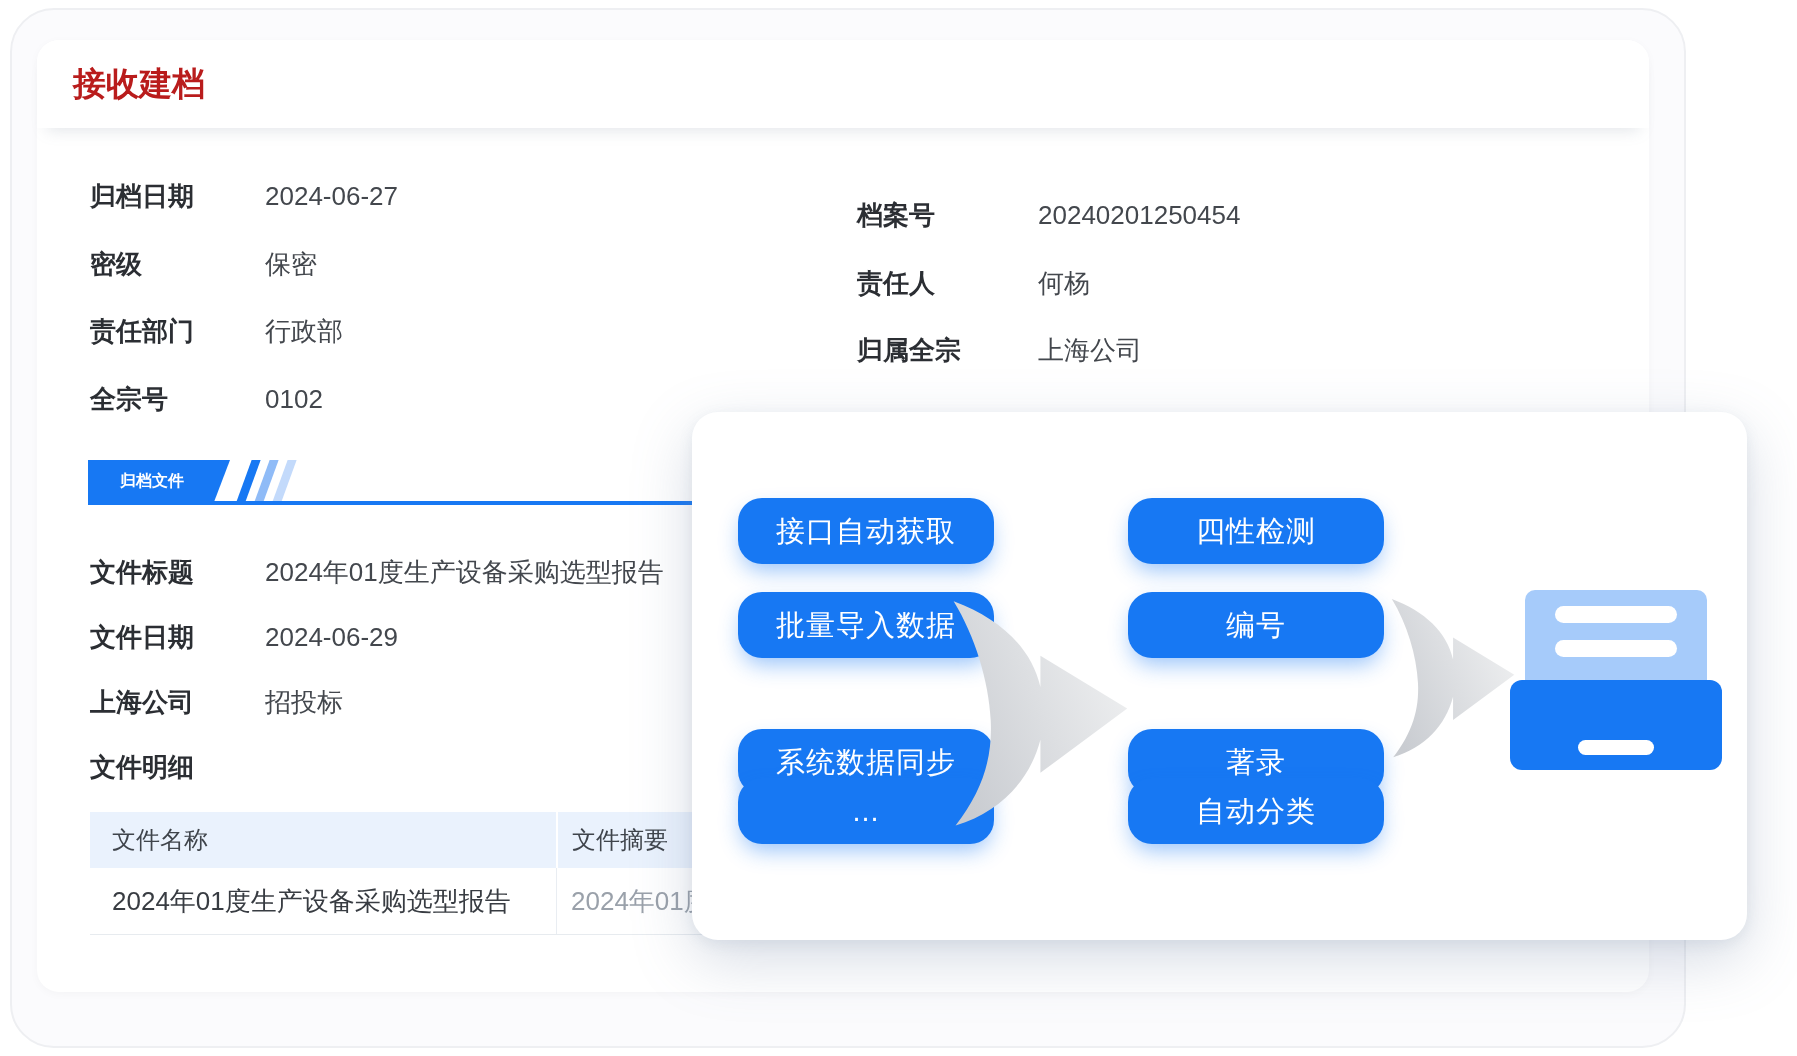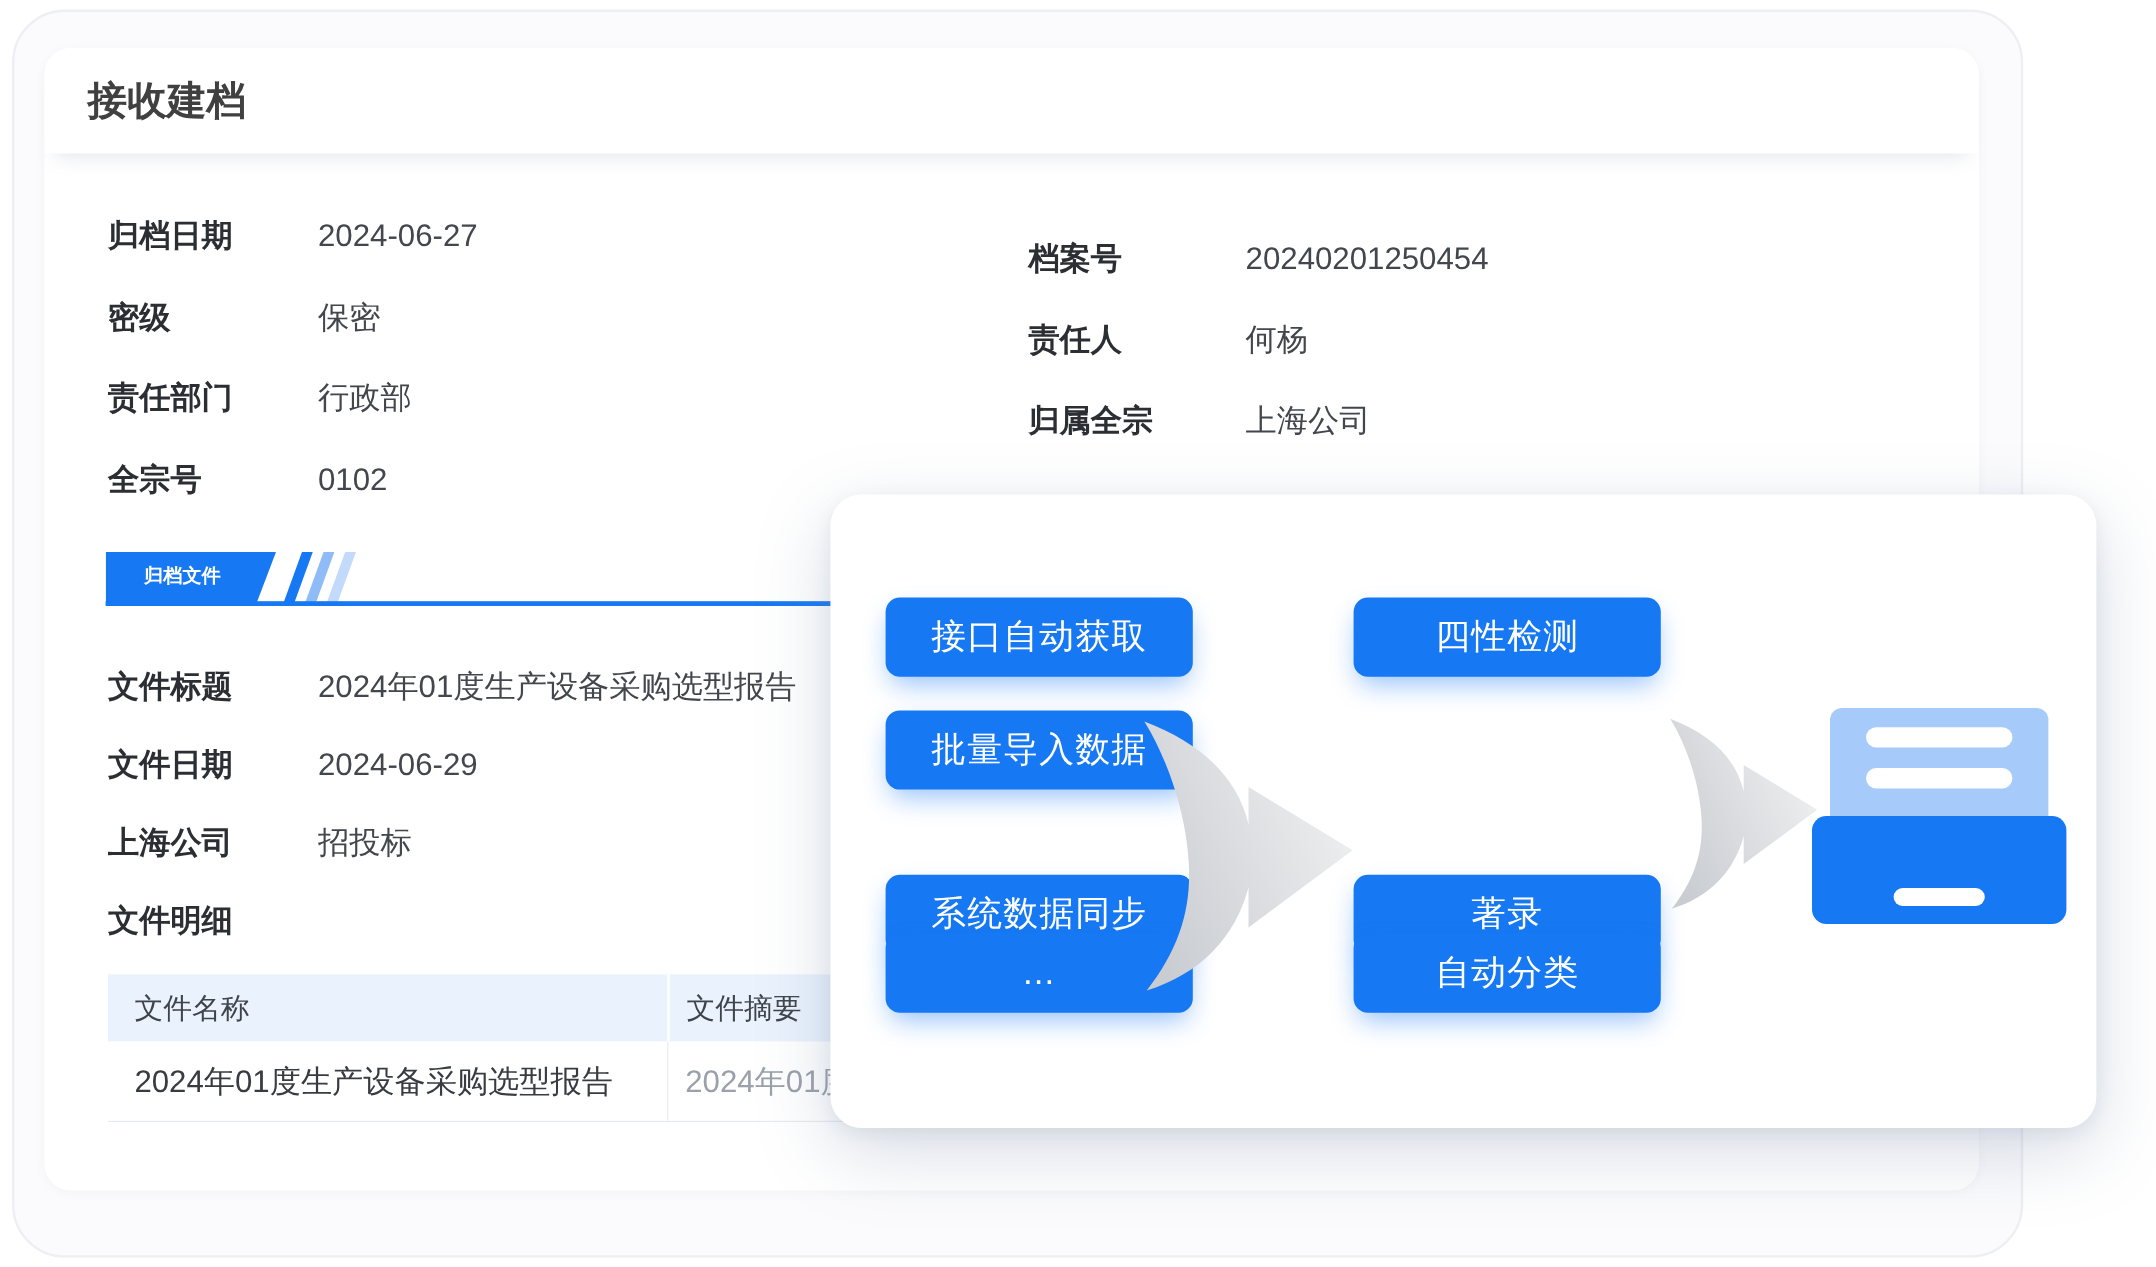--- a/index.html
+++ b/index.html
@@ -9,21 +9,21 @@
 
   
   .outer{position:absolute;left:10px;top:8px;width:1676px;height:1040px;
          background:#fbfbfd;border:2px solid #eeeff2;border-radius:44px;}
 
   
   .card{position:absolute;left:37px;top:40px;width:1612px;height:952px;
         background:#ffffff;border-radius:22px;box-shadow:0 2px 10px rgba(0,0,0,0.03);}
   .card-header{position:absolute;left:0;top:0;width:100%;height:88px;background:#ffffff;
                border-radius:22px 22px 0 0;box-shadow:0 12px 16px -10px rgba(120,130,150,0.22);}
-  .page-title{position:absolute;left:36px;top:26px;font-size:33px;font-weight:700;color:#404040;line-height:36px;}
+  .page-title{position:absolute;left:36px;top:26px;font-size:33px;font-weight:700;color:#b91c1c;line-height:36px;}
 
   
   .frow{position:absolute;height:32px;line-height:32px;white-space:nowrap;}
   .flabel{position:absolute;left:0;top:0;font-size:26px;font-weight:700;color:#2b2e33;line-height:32px;}
   .fvalue{position:absolute;top:0;font-size:26px;font-weight:400;color:#43474d;line-height:32px;}
 
   
   .tag{position:absolute;left:88px;top:460px;width:142px;height:42px;background:#1778f3;
        clip-path:polygon(0 0,100% 0,calc(100% - 16px) 100%,0 100%);
        color:#ffffff;font-size:16px;font-weight:600;line-height:42px;text-align:center;padding-right:14px;}
@@ -41,21 +41,21 @@
   .c2{flex:1;padding-left:14px;display:flex;align-items:center;overflow:hidden;white-space:nowrap;}
   .thead .c1,.thead .c2{font-size:24px;color:#3f444b;font-weight:400;}
   .thead .c2{border-left:2px solid #ffffff;}
   .trow .c2{border-left:1px solid #e9edf2;}
   .trow .c1{font-size:26px;color:#383c42;}
   .trow .c2{font-size:26px;color:#9aa1aa;}
 
   
   .overlay{position:absolute;left:692px;top:412px;width:1055px;height:528px;background:#ffffff;
            border-radius:26px;box-shadow:0 20px 60px rgba(110,130,160,0.28),0 4px 14px rgba(110,130,160,0.12);z-index:10;}
-  .flow-btn{position:absolute;width:256px;height:66px;border-radius:12px;background:#1778f3;border:none;
+  .flow-btn{position:absolute;width:256px;height:66px;border-radius:24px;background:#1778f3;border:none;
             color:#ffffff;font-size:29px;font-weight:500;letter-spacing:1px;text-align:center;line-height:66px;
             box-shadow:0 10px 22px -4px rgba(23,120,243,0.45);cursor:pointer;padding:0;
             font-family:"Liberation Sans","DejaVu Sans",sans-serif;}
   .colA{left:46px;}
   .colB{left:436px;}
   .r0{top:86px;} .r1{top:180px;} .r2{top:273px;margin-top:44px;} .r3{top:366px;}
 
   .arrow1{position:absolute;left:248px;top:173px;width:195px;height:245px;}
   .arrow2{position:absolute;left:690px;top:176px;width:138px;height:172px;}
 
@@ -154,20 +154,21 @@
     <button class="flow-btn colA r0">接口自动获取</button>
     <button class="flow-btn colA r1">批量导入数据</button>
     <button class="flow-btn colA r2">系统数据同步</button>
     <button class="flow-btn colA r3">...</button>
 
     <svg class="arrow1" viewBox="0 0 200 250">
       <path d="M14,16 C62,34 94,64 103,104 L103,72 L192,126 L103,192 L103,158 C92,200 62,232 16,246 C44,210 54,176 52,138 C50,98 36,52 14,16 Z" fill="url(#arrowGrad)"></path>
     </svg>
 
     <button class="flow-btn colB r0">四性检测</button>
+    <button class="flow-btn colB r1">编号</button>
     <button class="flow-btn colB r2">著录</button>
     <button class="flow-btn colB r3">自动分类</button>
 
     <svg class="arrow2" viewBox="0 0 200 250">
       <path d="M14,16 C62,34 94,64 103,104 L103,72 L192,126 L103,192 L103,158 C92,200 62,232 16,246 C44,210 54,176 52,138 C50,98 36,52 14,16 Z" fill="url(#arrowGrad)"></path>
     </svg>
 
     <div class="arch-doc">
       <div class="bar b1"></div>
       <div class="bar b2"></div>

